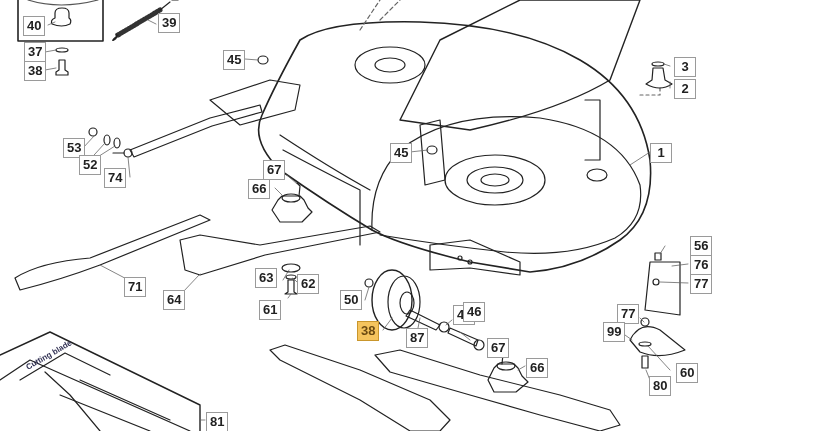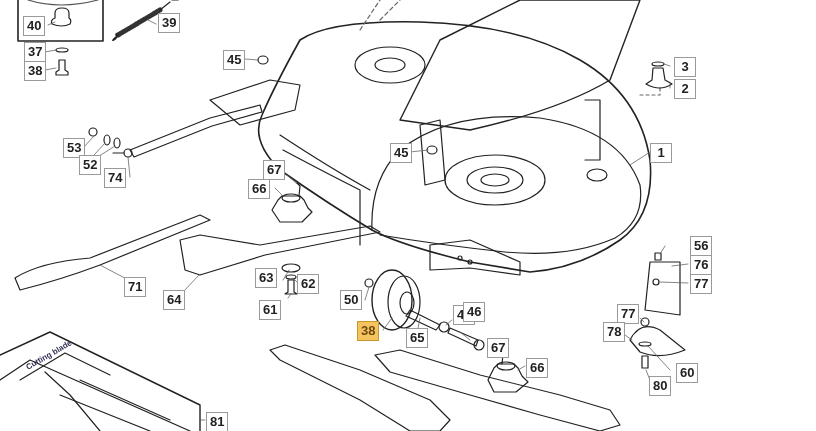--- a/index.html
+++ b/index.html
@@ -174,19 +174,19 @@
 <div class="lbl" style="left:255px;top:268px">63</div>
 <div class="lbl" style="left:297px;top:274px">62</div>
 <div class="lbl" style="left:124px;top:277px">71</div>
 <div class="lbl" style="left:163px;top:290px">64</div>
 <div class="lbl" style="left:340px;top:290px">50</div>
 <div class="lbl" style="left:259px;top:300px">61</div>
 <div class="lbl" style="left:453px;top:305px">47</div>
 <div class="lbl" style="left:617px;top:304px">77</div>
 <div class="lbl hl" style="left:357px;top:321px">38</div>
 <div class="lbl" style="left:463px;top:302px">46</div>
-<div class="lbl" style="left:603px;top:322px">78</div>
-<div class="lbl" style="left:406px;top:328px">65</div>
+<div class="lbl" style="left:603px;top:322px">99</div>
+<div class="lbl" style="left:406px;top:328px">87</div>
 <div class="lbl" style="left:487px;top:338px">67</div>
 <div class="lbl" style="left:526px;top:358px">66</div>
 <div class="lbl" style="left:676px;top:363px">60</div>
 <div class="lbl" style="left:649px;top:376px">80</div>
 <div class="lbl" style="left:206px;top:412px">81</div>
 
 </body></html>

